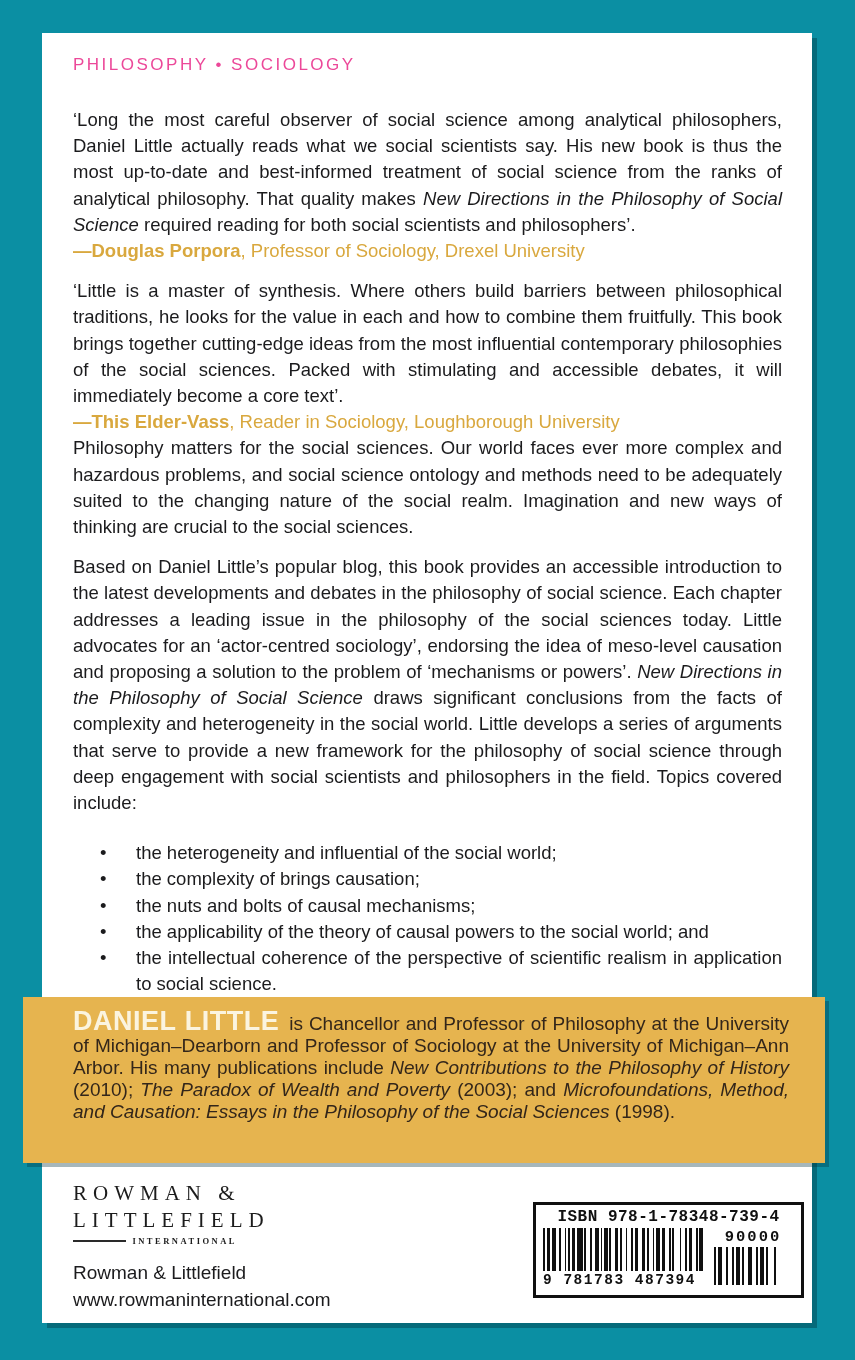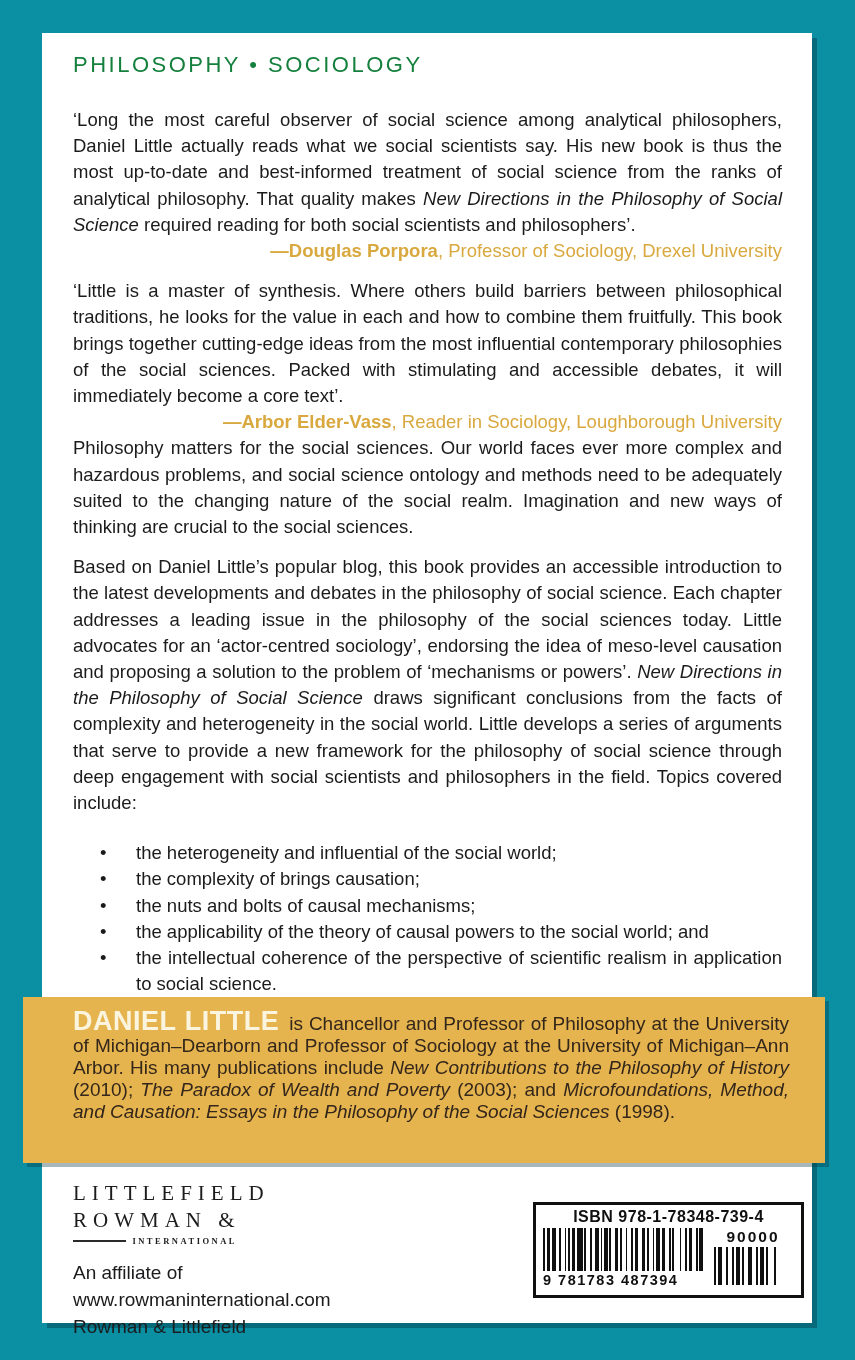--- a/index.html
+++ b/index.html
@@ -10,32 +10,32 @@
     font-family:"Liberation Sans", sans-serif;
     overflow:hidden;
   }
   .page {
     position:absolute; left:42px; top:33px;
     width:770px; height:1290px;
     background:#ffffff;
     box-shadow:5px 5px 0 rgba(0,50,60,.40);
     padding:22px 30px 0 31px;
   }
-  .category { font-size:22px; letter-spacing:2.5px; color:#15803d; line-height:20px; }
+  .category { font-size:17px; letter-spacing:2.5px; color:#ec4899; line-height:20px; }
   .body-text {
     font-size:18.5px; line-height:26.2px; color:#1b1b1d;
     text-align:justify;
   }
   .quote1 { margin-top:32px; }
   .quote2 { margin-top:14px; }
   .para3  { margin-top:0; }
   .para4  { margin-top:14px; }
   .attrib {
     font-size:18.5px; line-height:26.2px;
-    text-align:right; color:#d9a83e;
+    text-align:left; color:#d9a83e;
   }
   .topics { margin-top:24px; list-style:none; }
   .topics li { display:flex; padding-left:27px; }
   .topics .blt { width:36px; flex:0 0 36px; color:#1b1b1d; font-size:18.5px; line-height:26.2px; }
   .topics .btxt { flex:1; font-size:18.5px; line-height:26.2px; color:#1b1b1d; text-align:justify; }
   .r-it { font-style:italic; }
   .r-bd { font-weight:bold; }
   .r-name {
     font-size:27px; font-weight:bold; color:#fbf4df; letter-spacing:.5px;
     padding-right:4px;
@@ -62,21 +62,21 @@
     font-family:"Liberation Serif", serif;
     font-size:8.5px; font-weight:bold; letter-spacing:2.5px; color:#1c1c1c;
     white-space:nowrap;
   }
   .affiliate { margin-top:13px; font-size:19px; line-height:27px; color:#1b1b1d; }
   .barcode {
     position:absolute; left:491px; top:1169px;
     width:271px; height:96px;
     background:#fff; border:3px solid #101010;
     padding:3px 7px 0 7px;
-    font-family:Liberation Sans, sans-serif; font-weight:bold; color:#101010;
+    font-family:Liberation Mono, monospace; font-weight:bold; color:#101010;
   }
   .isbn-line { font-size:16px; letter-spacing:.5px; text-align:center; white-space:nowrap; }
   .bc-body { display:flex; margin-top:2px; }
   .bc-main { width:160px; }
   .bars { display:flex; overflow:hidden; }
   .bars-main { height:43px; width:160px; }
   .bc-digits { font-size:14.5px; letter-spacing:1.5px; white-space:nowrap; margin-top:1px; }
   .bc-addon { margin-left:9px; flex:1; }
   .bc-price { font-size:15.5px; text-align:center; letter-spacing:2px; }
   .bars-addon { height:38px; width:64px; margin-top:1px; margin-left:2px; }
@@ -86,21 +86,21 @@
 <body>
 
 <div class="page">
 
   <div class="category">PHILOSOPHY • SOCIOLOGY</div>
 
   <p class="body-text quote1"><span>‘Long the most careful observer of social science among analytical philosophers, Daniel Little actually reads what we social scientists say. His new book is thus the most up-to-date and best-informed treatment of social science from the ranks of analytical philosophy. That quality makes </span><span class="r-it">New Directions in the Philosophy of Social Science</span><span> required reading for both social scientists and philosophers’.</span></p>
   <div class="attrib"><span class="r-bd">—Douglas Porpora</span><span>, Professor of Sociology, Drexel University</span></div>
 
   <p class="body-text quote2"><span>‘Little is a master of synthesis. Where others build barriers between philosophical traditions, he looks for the value in each and how to combine them fruitfully. This book brings together cutting-edge ideas from the most influential contemporary philosophies of the social sciences. Packed with stimulating and accessible debates, it will immediately become a core text’.</span></p>
-  <div class="attrib"><span class="r-bd">—Arbor Elder-Vass</span><span>, Reader in Sociology, Loughborough University</span></div>
+  <div class="attrib"><span class="r-bd">—This Elder-Vass</span><span>, Reader in Sociology, Loughborough University</span></div>
 
   <p class="body-text para3"><span>Philosophy matters for the social sciences. Our world faces ever more complex and hazardous problems, and social science ontology and methods need to be adequately suited to the changing nature of the social realm. Imagination and new ways of thinking are crucial to the social sciences.</span></p>
 
   <p class="body-text para4"><span>Based on Daniel Little’s popular blog, this book provides an accessible introduction to the latest developments and debates in the philosophy of social science. Each chapter addresses a leading issue in the philosophy of the social sciences today. Little advocates for an ‘actor-centred sociology’, endorsing the idea of meso-level causation and proposing a solution to the problem of ‘mechanisms or powers’. </span><span class="r-it">New Directions in the Philosophy of Social Science</span><span> draws significant conclusions from the facts of complexity and heterogeneity in the social world. Little develops a series of arguments that serve to provide a new framework for the philosophy of social science through deep engagement with social scientists and philosophers in the field. Topics covered include:</span></p>
 
   <ul class="topics" id="topics-list">
       <li>
         <span class="blt">•</span>
         <span class="btxt">the heterogeneity and influential of the social world;</span>
       </li>
@@ -116,30 +116,29 @@
         <span class="blt">•</span>
         <span class="btxt">the applicability of the theory of causal powers to the social world; and</span>
       </li>
       <li>
         <span class="blt">•</span>
         <span class="btxt">the intellectual coherence of the perspective of scientific realism in application to social science.</span>
       </li>
     </ul>
 
   <div class="footer">
+    <div class="logo-serif">ROWMAN &amp;</div>
     <div class="logo-serif">LITTLEFIELD</div>
-    <div class="logo-serif">ROWMAN &amp;</div>
     <div class="intl-row">
       <span class="rule"></span>
       <span class="word">INTERNATIONAL</span>
     </div>
     <div class="affiliate">
-      <div>An affiliate of</div>
+      <div>Rowman &amp; Littlefield</div>
       <div>www.rowmaninternational.com</div>
-      <div>Rowman &amp; Littlefield</div>
     </div>
   </div>
 
   <div class="barcode">
     <div class="isbn-line">ISBN 978-1-78348-739-4</div>
     <div class="bc-body">
       <div class="bc-main">
         <div class="bars bars-main" id="bars-main">
             <div class="bar" style="width: 1.8px; background: rgb(16, 16, 16);"></div>
             <div class="bar" style="width: 1.8px; background: rgb(255, 255, 255);"></div>

